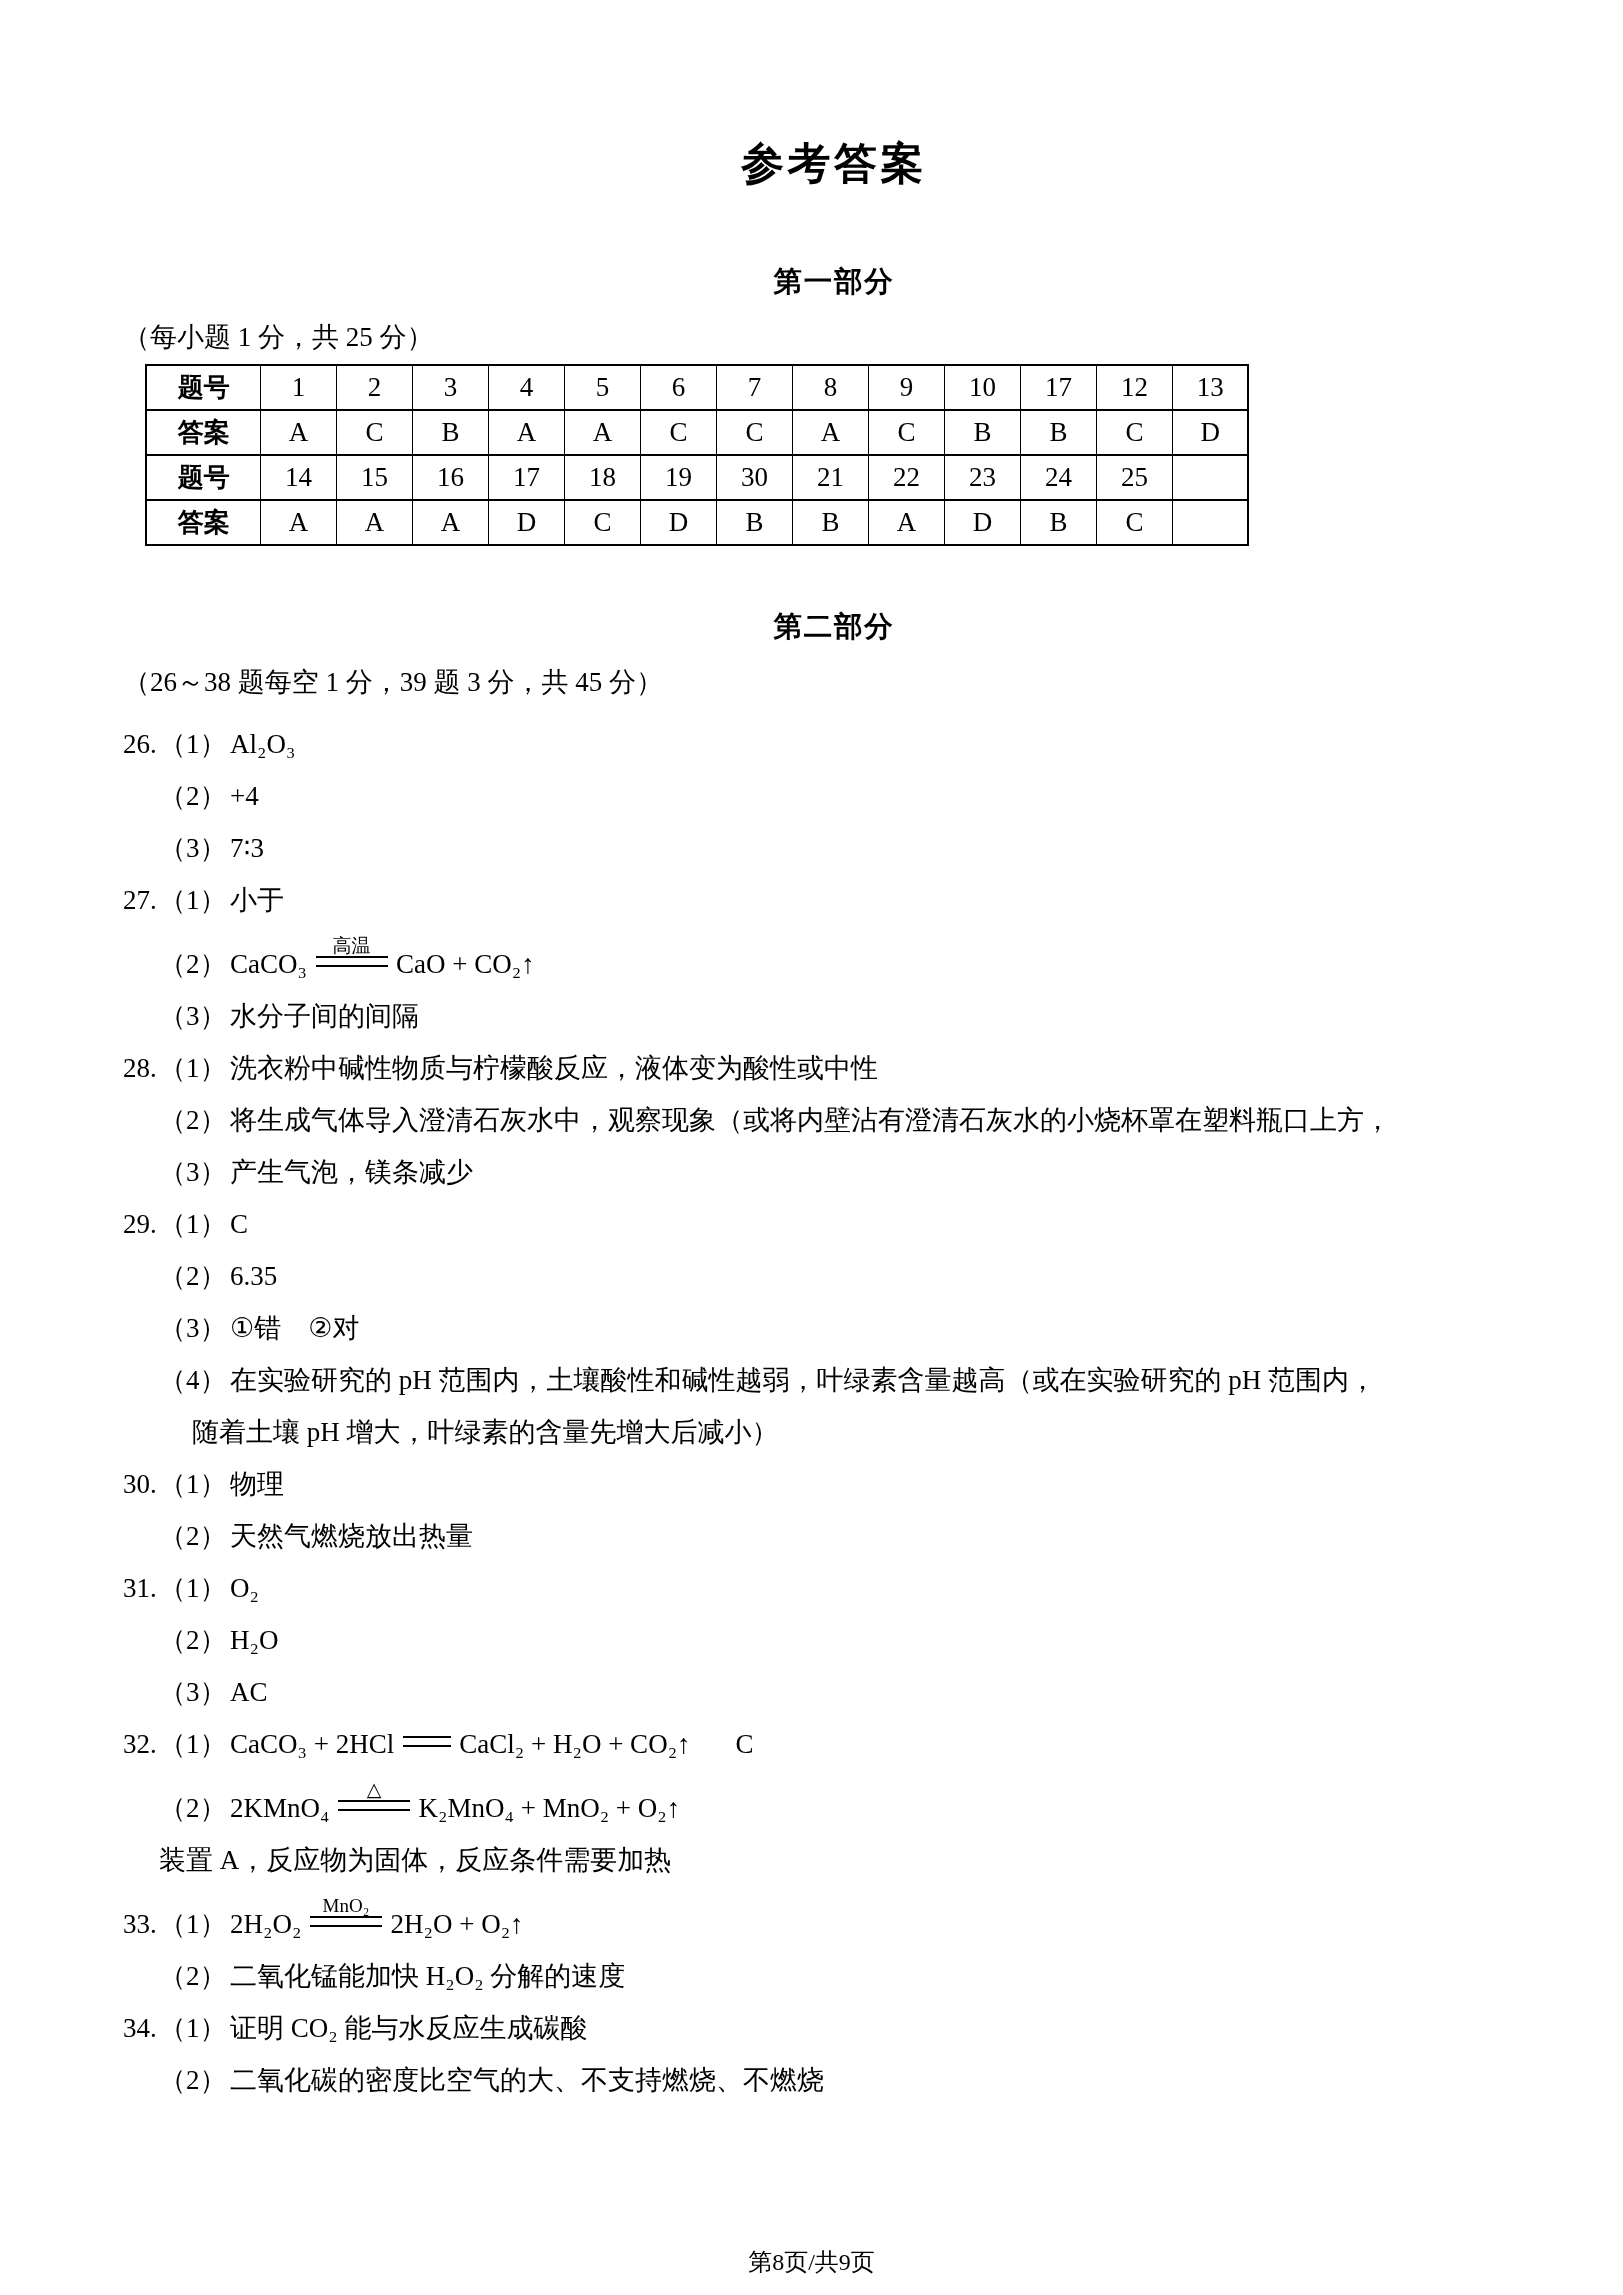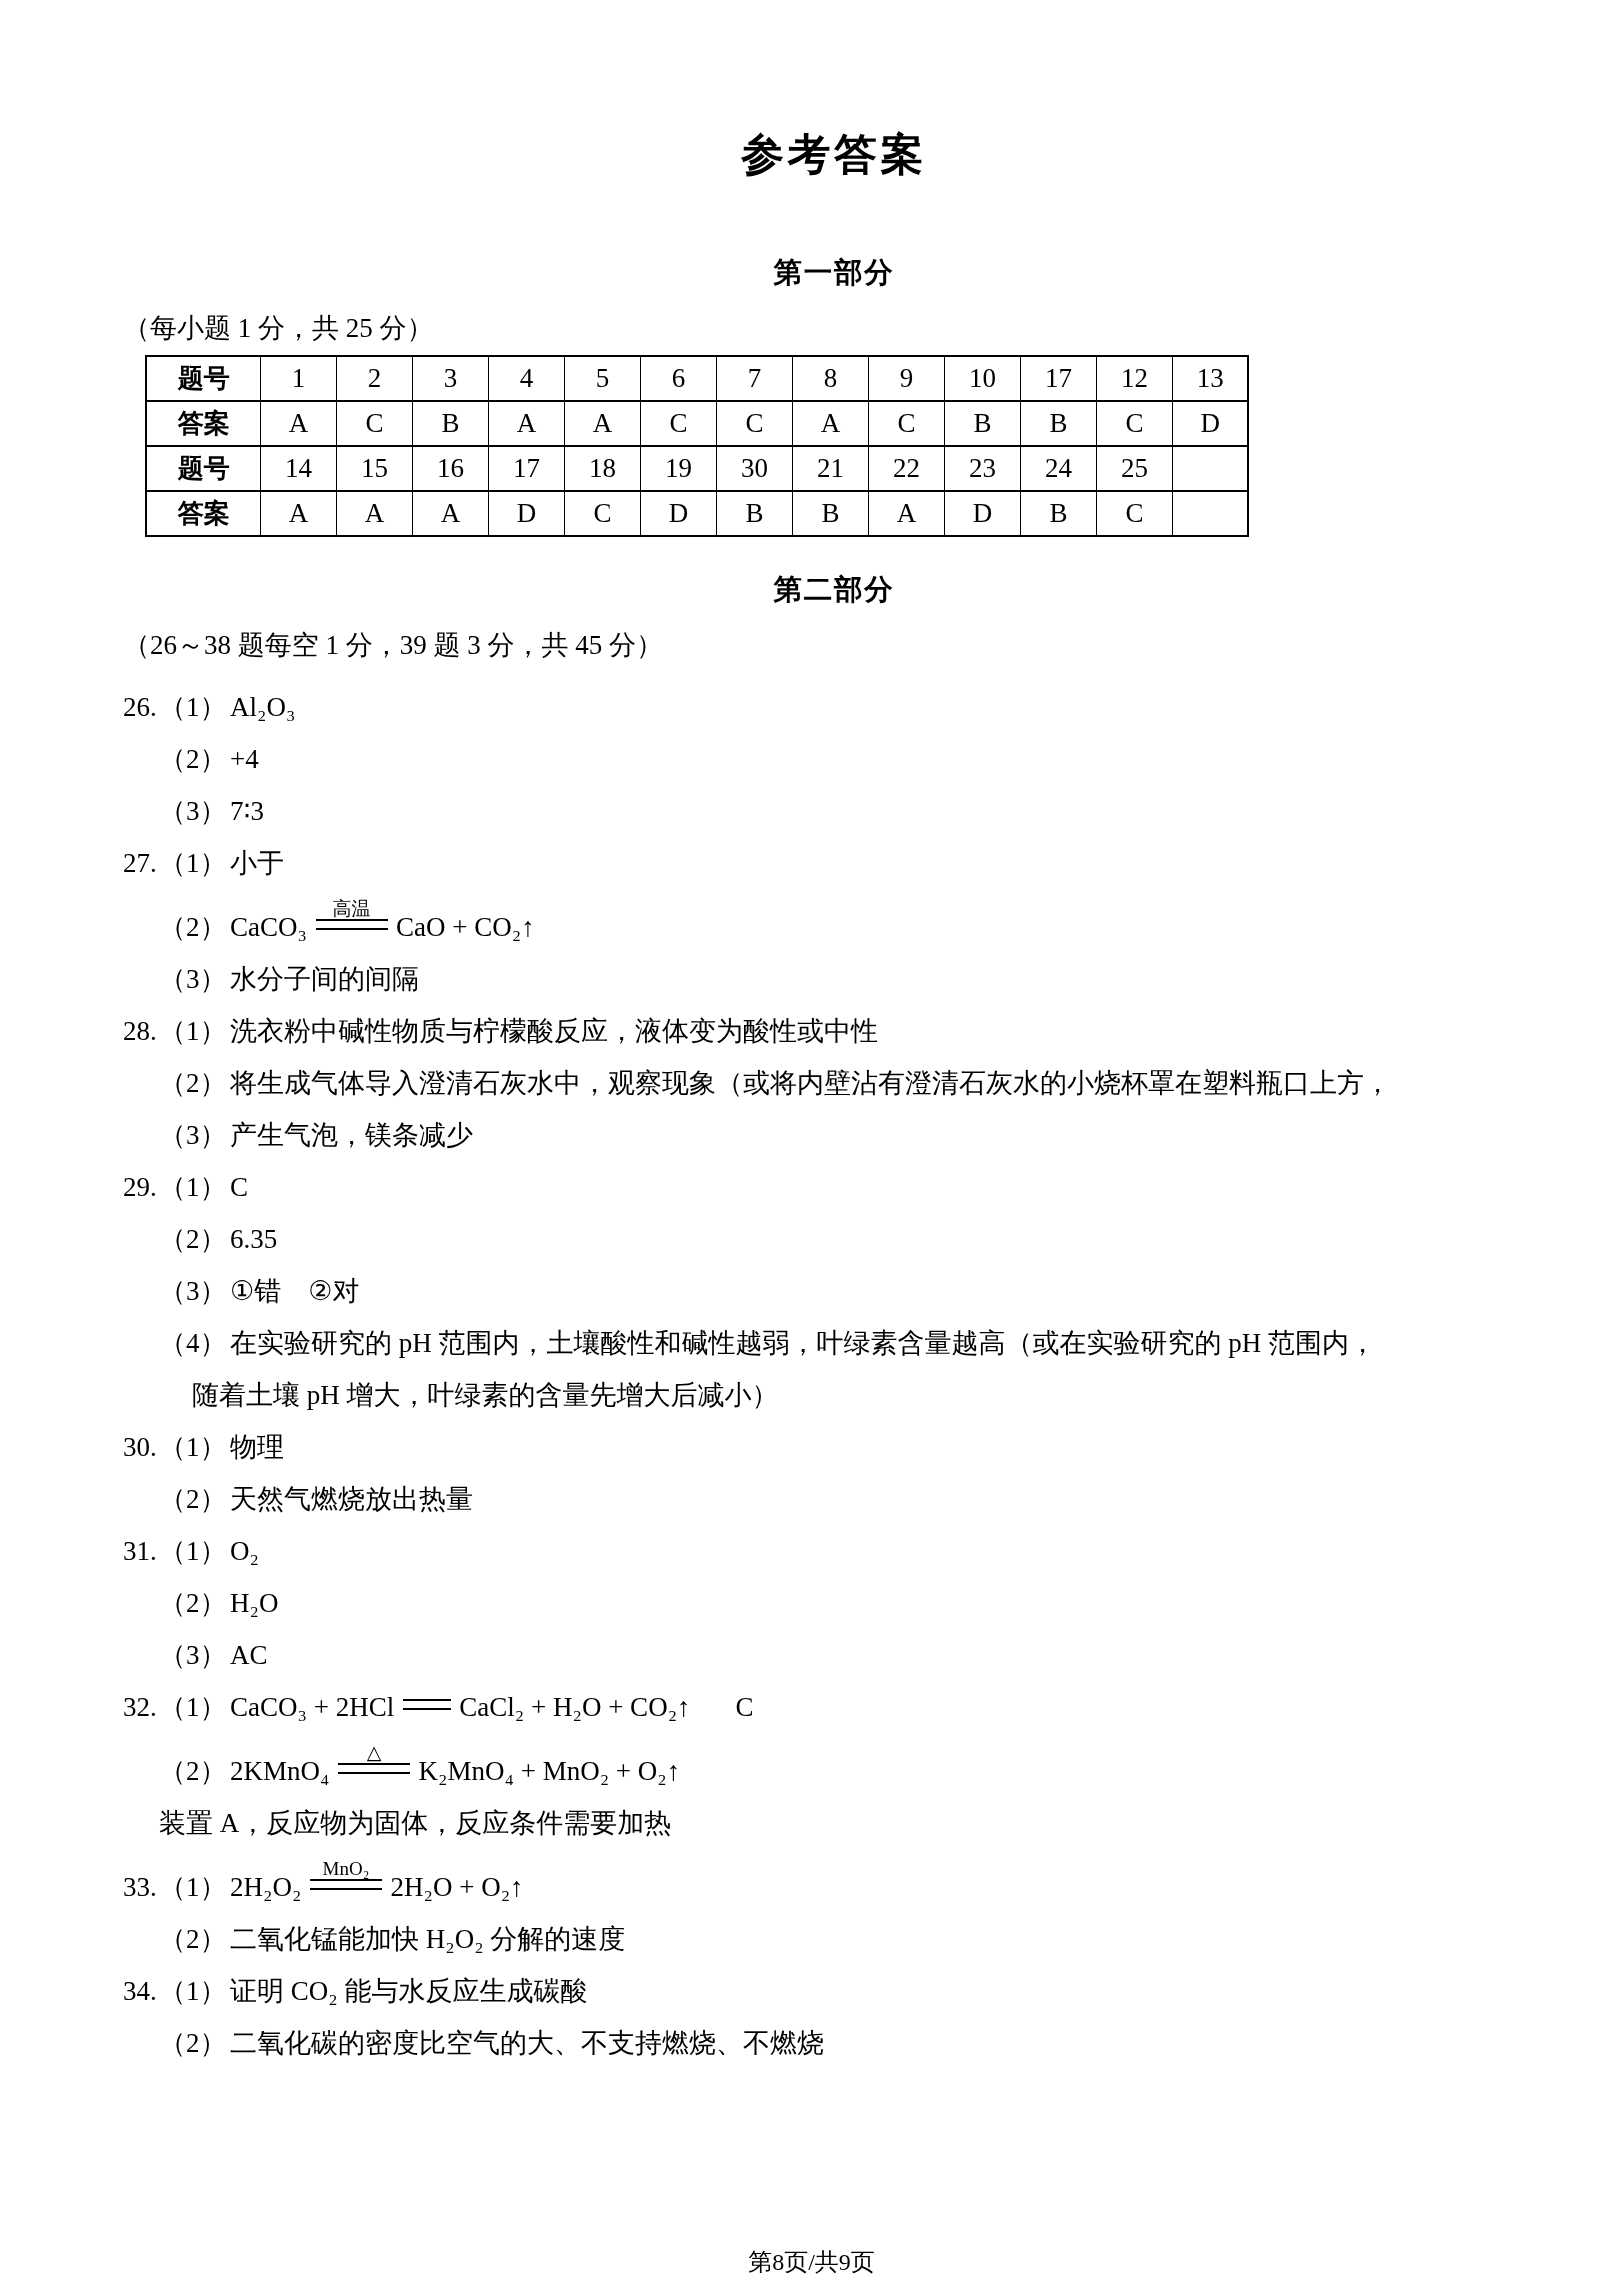--- a/index.html
+++ b/index.html
@@ -1,32 +1,32 @@
 <!DOCTYPE html>
 <html style="font-size:14px"><head>
 <meta charset="utf-8">
 <style>
   html,body{margin:0;padding:0;background:#9a9a9a;}
   .page{
     width:1623px;height:2295px;background:#ffffff;position:relative;
     font-family:"Liberation Serif","DejaVu Serif","DejaVu Sans",serif;
     font-size:27px;color:#000;overflow:hidden;margin:0 auto;
   }
-  .content{padding:4px 78px 0 123px;}
+  .content{padding:13px 78px 0 123px;}
   .page-title{
     padding-top:124px;text-align:center;
     font-family:"Liberation Sans","DejaVu Sans",sans-serif;
     font-weight:bold;font-size:43px;line-height:52px;letter-spacing:3.5px;
   }
   .part-heading{
     text-align:center;font-family:"Liberation Sans","DejaVu Sans",sans-serif;
     font-weight:bold;font-size:28.5px;line-height:33px;letter-spacing:1.7px;
   }
   .ph1{margin-top:76px;}
-  .ph2{margin-top:36px;}
+  .ph2{margin-top:64px;}
   .score-note{margin-top:19px;line-height:40px;}
   
   .answer-table{
     border-collapse:collapse;border:2.6px solid #000;
     margin:7px 0 0 22.4px;table-layout:fixed;
   }
   .answer-table td{
     border:1.3px solid #000;border-top-width:2.2px;border-bottom-width:2.2px;
     height:43px;text-align:center;vertical-align:middle;padding:0;font-size:27px;
   }

